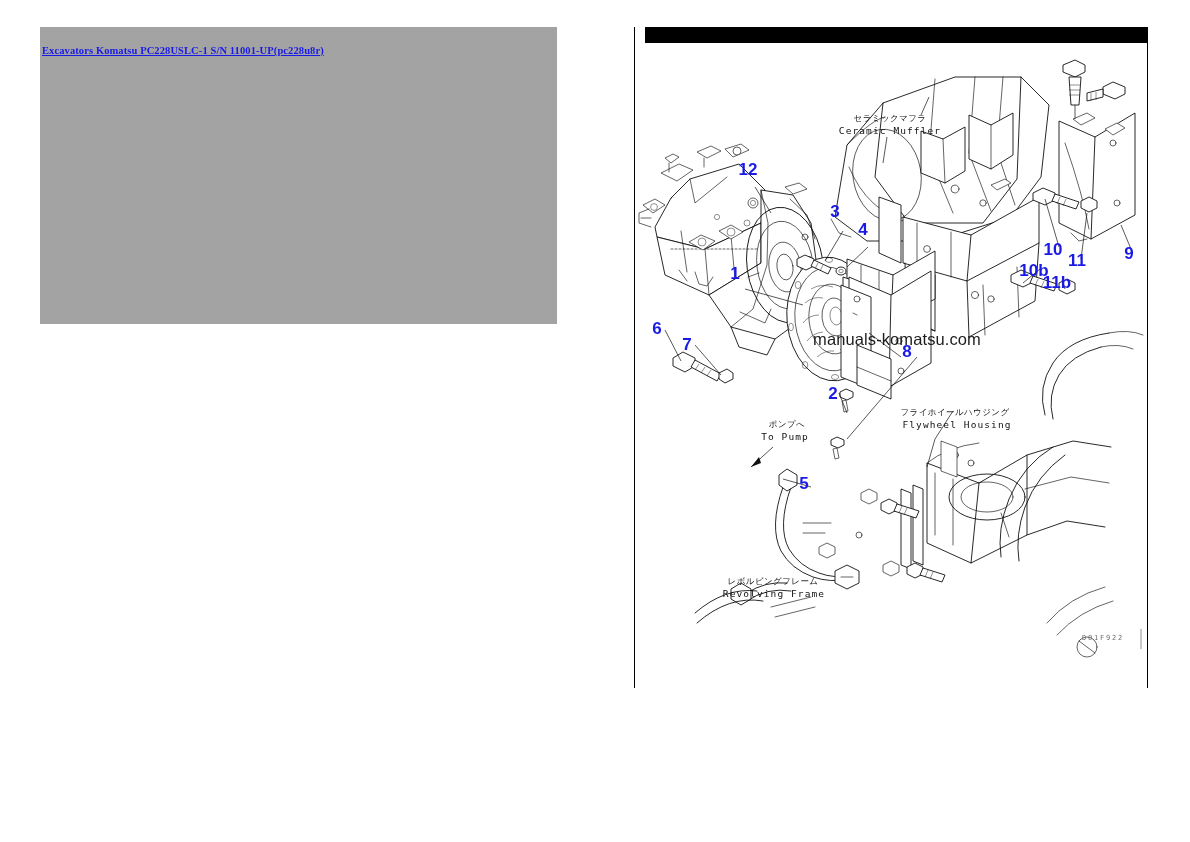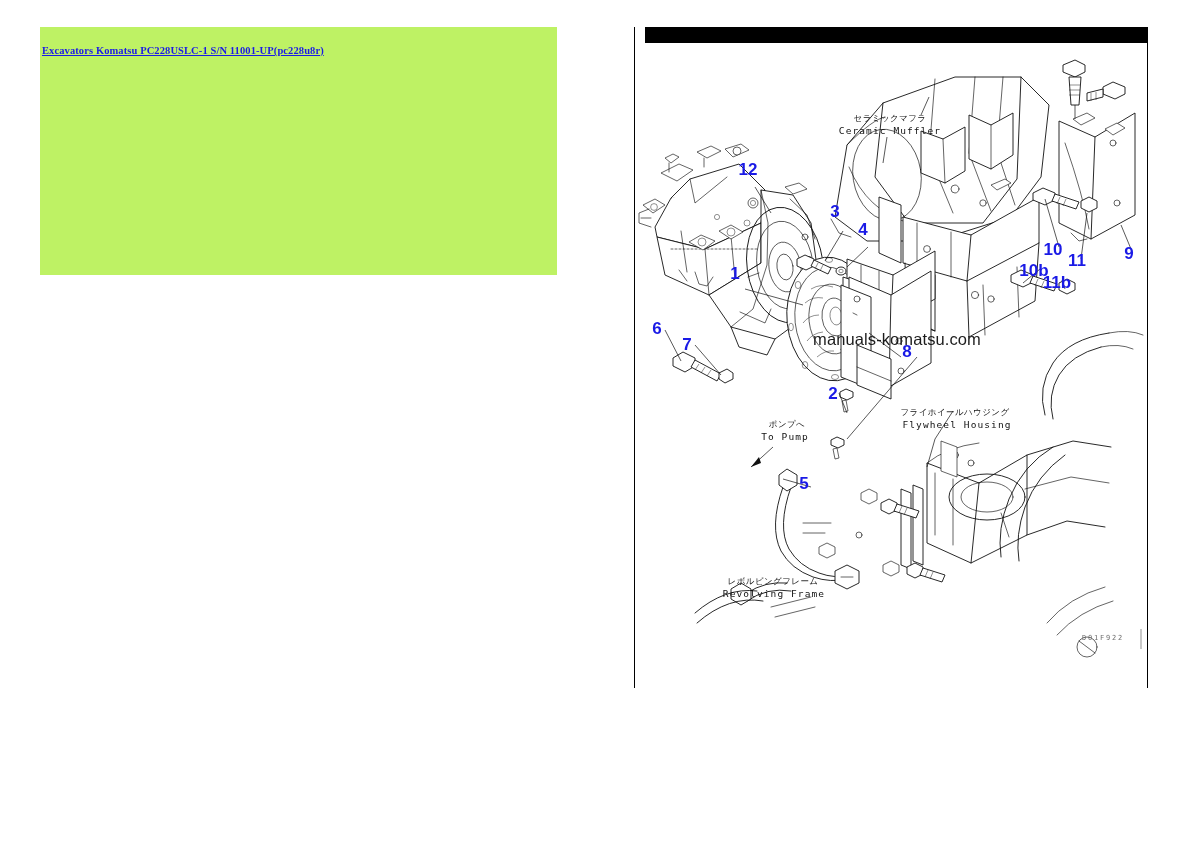--- a/index.html
+++ b/index.html
@@ -14,22 +14,22 @@
     overflow: hidden;
     font-family: "Liberation Serif", serif;
   }
 
   
   #viewer-panel {
     position: absolute;
     left: 40px;
     top: 27px;
     width: 517px;
-    height: 248px;
-    background: #bef264;
+    height: 297px;
+    background: #a3a3a3;
     overflow: hidden;
   }
   #viewer-title-link {
     position: absolute;
     left: 2px;
     top: 18px;
     color: #1a1ae6;
     font-family: "Liberation Serif", serif;
     font-size: 10.5px;
     font-weight: bold;

